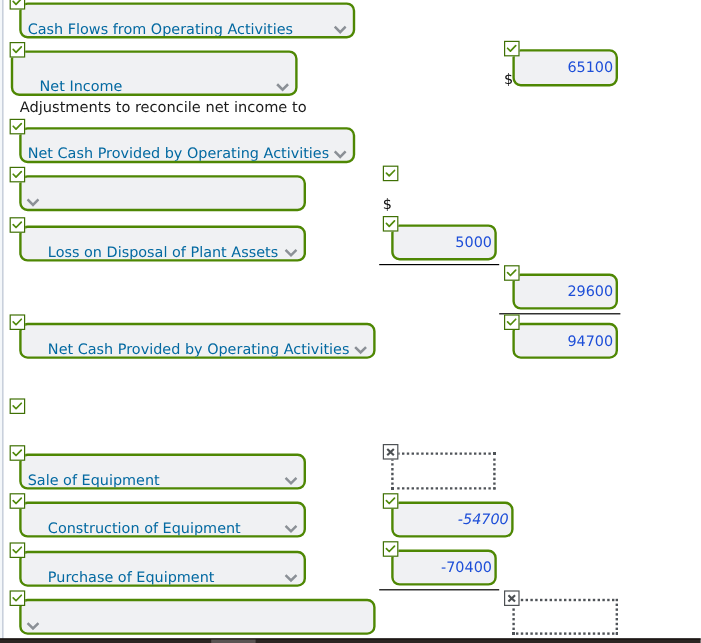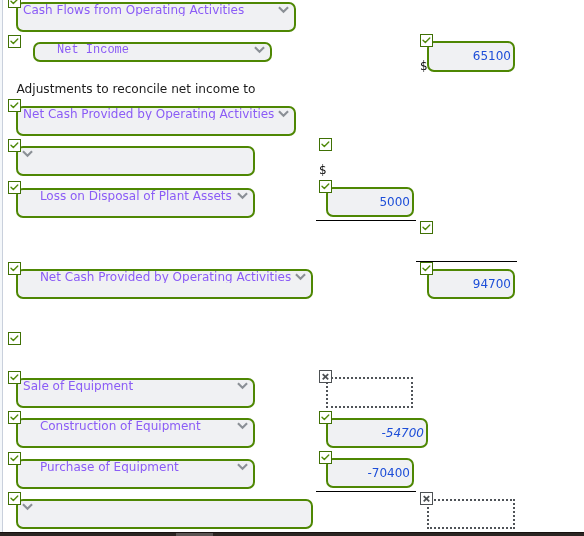--- a/index.html
+++ b/index.html
@@ -6,22 +6,22 @@
   body{width:584px;height:536px;background:#ffffff;
        font-family:"DejaVu Sans",sans-serif;overflow:hidden;}
   #page{position:relative;width:584px;height:536px;background:#ffffff;overflow:hidden;
        -webkit-font-smoothing:antialiased;transform:translateZ(0);}
 
   .edge{position:absolute;left:0px;top:0px;width:3px;height:536px;
         background:linear-gradient(to right,#f4f7fa 0px,#f4f7fa 2px,#c9d0dc 2px,#c9d0dc 3px);}
 
   .sel{position:absolute;box-sizing:border-box;
        border:2.3px solid #4e8703;border-radius:7px;background:#f0f1f3;
-       color:#8b5cf6;font-size:12px;line-height:1;
-       display:flex;align-items:flex-start;white-space:nowrap;}
+       color:#0369a1;font-size:12px;line-height:1;
+       display:flex;align-items:flex-end;white-space:nowrap;}
   .sel .lbl{flex:1 1 auto;overflow:hidden;text-align:left;}
   .sel .chev{flex:0 0 auto;width:11px;height:11px;margin-right:5px;margin-left:4px;}
 
   .num{position:absolute;box-sizing:border-box;
        border:2.3px solid #4e8703;border-radius:7px;background:#f0f1f3;
        color:#1d4ed8;font-size:12px;line-height:1;
        display:flex;align-items:center;justify-content:flex-end;padding-right:2px;}
 
   .empty{position:absolute;box-sizing:border-box;
          border:2px dotted #4f5358;background:#ffffff;}
@@ -48,21 +48,21 @@
       <span class="lbl" style="padding-left: 5.2px;">Cash Flows from Operating Activities</span>
       <span class="chev"><svg viewBox="0 0 11 11" width="11" height="11">
           <path d="M0.95 3.2 L5.5 7.75 L10.05 3.2" fill="none" stroke="#8b9096" stroke-width="2.1" stroke-linecap="butt" stroke-linejoin="miter"></path>
         </svg></span>
     </div>
     <div class="badge" style="left: 7.9px; top: -5.4px;">
       <svg viewBox="0 0 13 13" width="13" height="13">
         <path d="M3.0 6.2 L5.35 8.6 L9.75 4.05" fill="none" stroke="#518a0c" stroke-width="1.4" stroke-linecap="round" stroke-linejoin="round"></path>
       </svg>
     </div>
-    <div class="sel" style="left: 33px; top: 41.7px; width: 239.2px; height: 20px; font-family: Liberation Mono, monospace;">
+    <div class="sel" style="left: 9px; top: 41.7px; width: 239.2px; height: 38px;">
       <span class="lbl" style="padding-left: 22px;">Net Income</span>
       <span class="chev"><svg viewBox="0 0 11 11" width="11" height="11">
           <path d="M0.95 3.2 L5.5 7.75 L10.05 3.2" fill="none" stroke="#8b9096" stroke-width="2.1" stroke-linecap="butt" stroke-linejoin="miter"></path>
         </svg></span>
     </div>
     <div class="badge" style="left: 7.9px; top: 34.7px;">
       <svg viewBox="0 0 13 13" width="13" height="13">
         <path d="M3.0 6.2 L5.35 8.6 L9.75 4.05" fill="none" stroke="#518a0c" stroke-width="1.4" stroke-linecap="round" stroke-linejoin="round"></path>
       </svg>
     </div>
@@ -167,20 +167,21 @@
       <svg viewBox="0 0 13 13" width="13" height="13">
         <path d="M3.0 6.2 L5.35 8.6 L9.75 4.05" fill="none" stroke="#518a0c" stroke-width="1.4" stroke-linecap="round" stroke-linejoin="round"></path>
       </svg>
     </div>
     <div class="num" style="left: 326px; top: 186.8px; width: 88px; height: 30.3px;">5000</div>
     <div class="badge" style="left: 319px; top: 179.8px;">
       <svg viewBox="0 0 13 13" width="13" height="13">
         <path d="M3.0 6.2 L5.35 8.6 L9.75 4.05" fill="none" stroke="#518a0c" stroke-width="1.4" stroke-linecap="round" stroke-linejoin="round"></path>
       </svg>
     </div>
+    <div class="num" style="left: 427px; top: 227.8px; width: 88px; height: 30.3px;">29600</div>
     <div class="badge" style="left: 420px; top: 220.8px;">
       <svg viewBox="0 0 13 13" width="13" height="13">
         <path d="M3.0 6.2 L5.35 8.6 L9.75 4.05" fill="none" stroke="#518a0c" stroke-width="1.4" stroke-linecap="round" stroke-linejoin="round"></path>
       </svg>
     </div>
     <div class="num" style="left: 427px; top: 268.7px; width: 88px; height: 30.3px;">94700</div>
     <div class="badge" style="left: 420px; top: 261.7px;">
       <svg viewBox="0 0 13 13" width="13" height="13">
         <path d="M3.0 6.2 L5.35 8.6 L9.75 4.05" fill="none" stroke="#518a0c" stroke-width="1.4" stroke-linecap="round" stroke-linejoin="round"></path>
       </svg>

